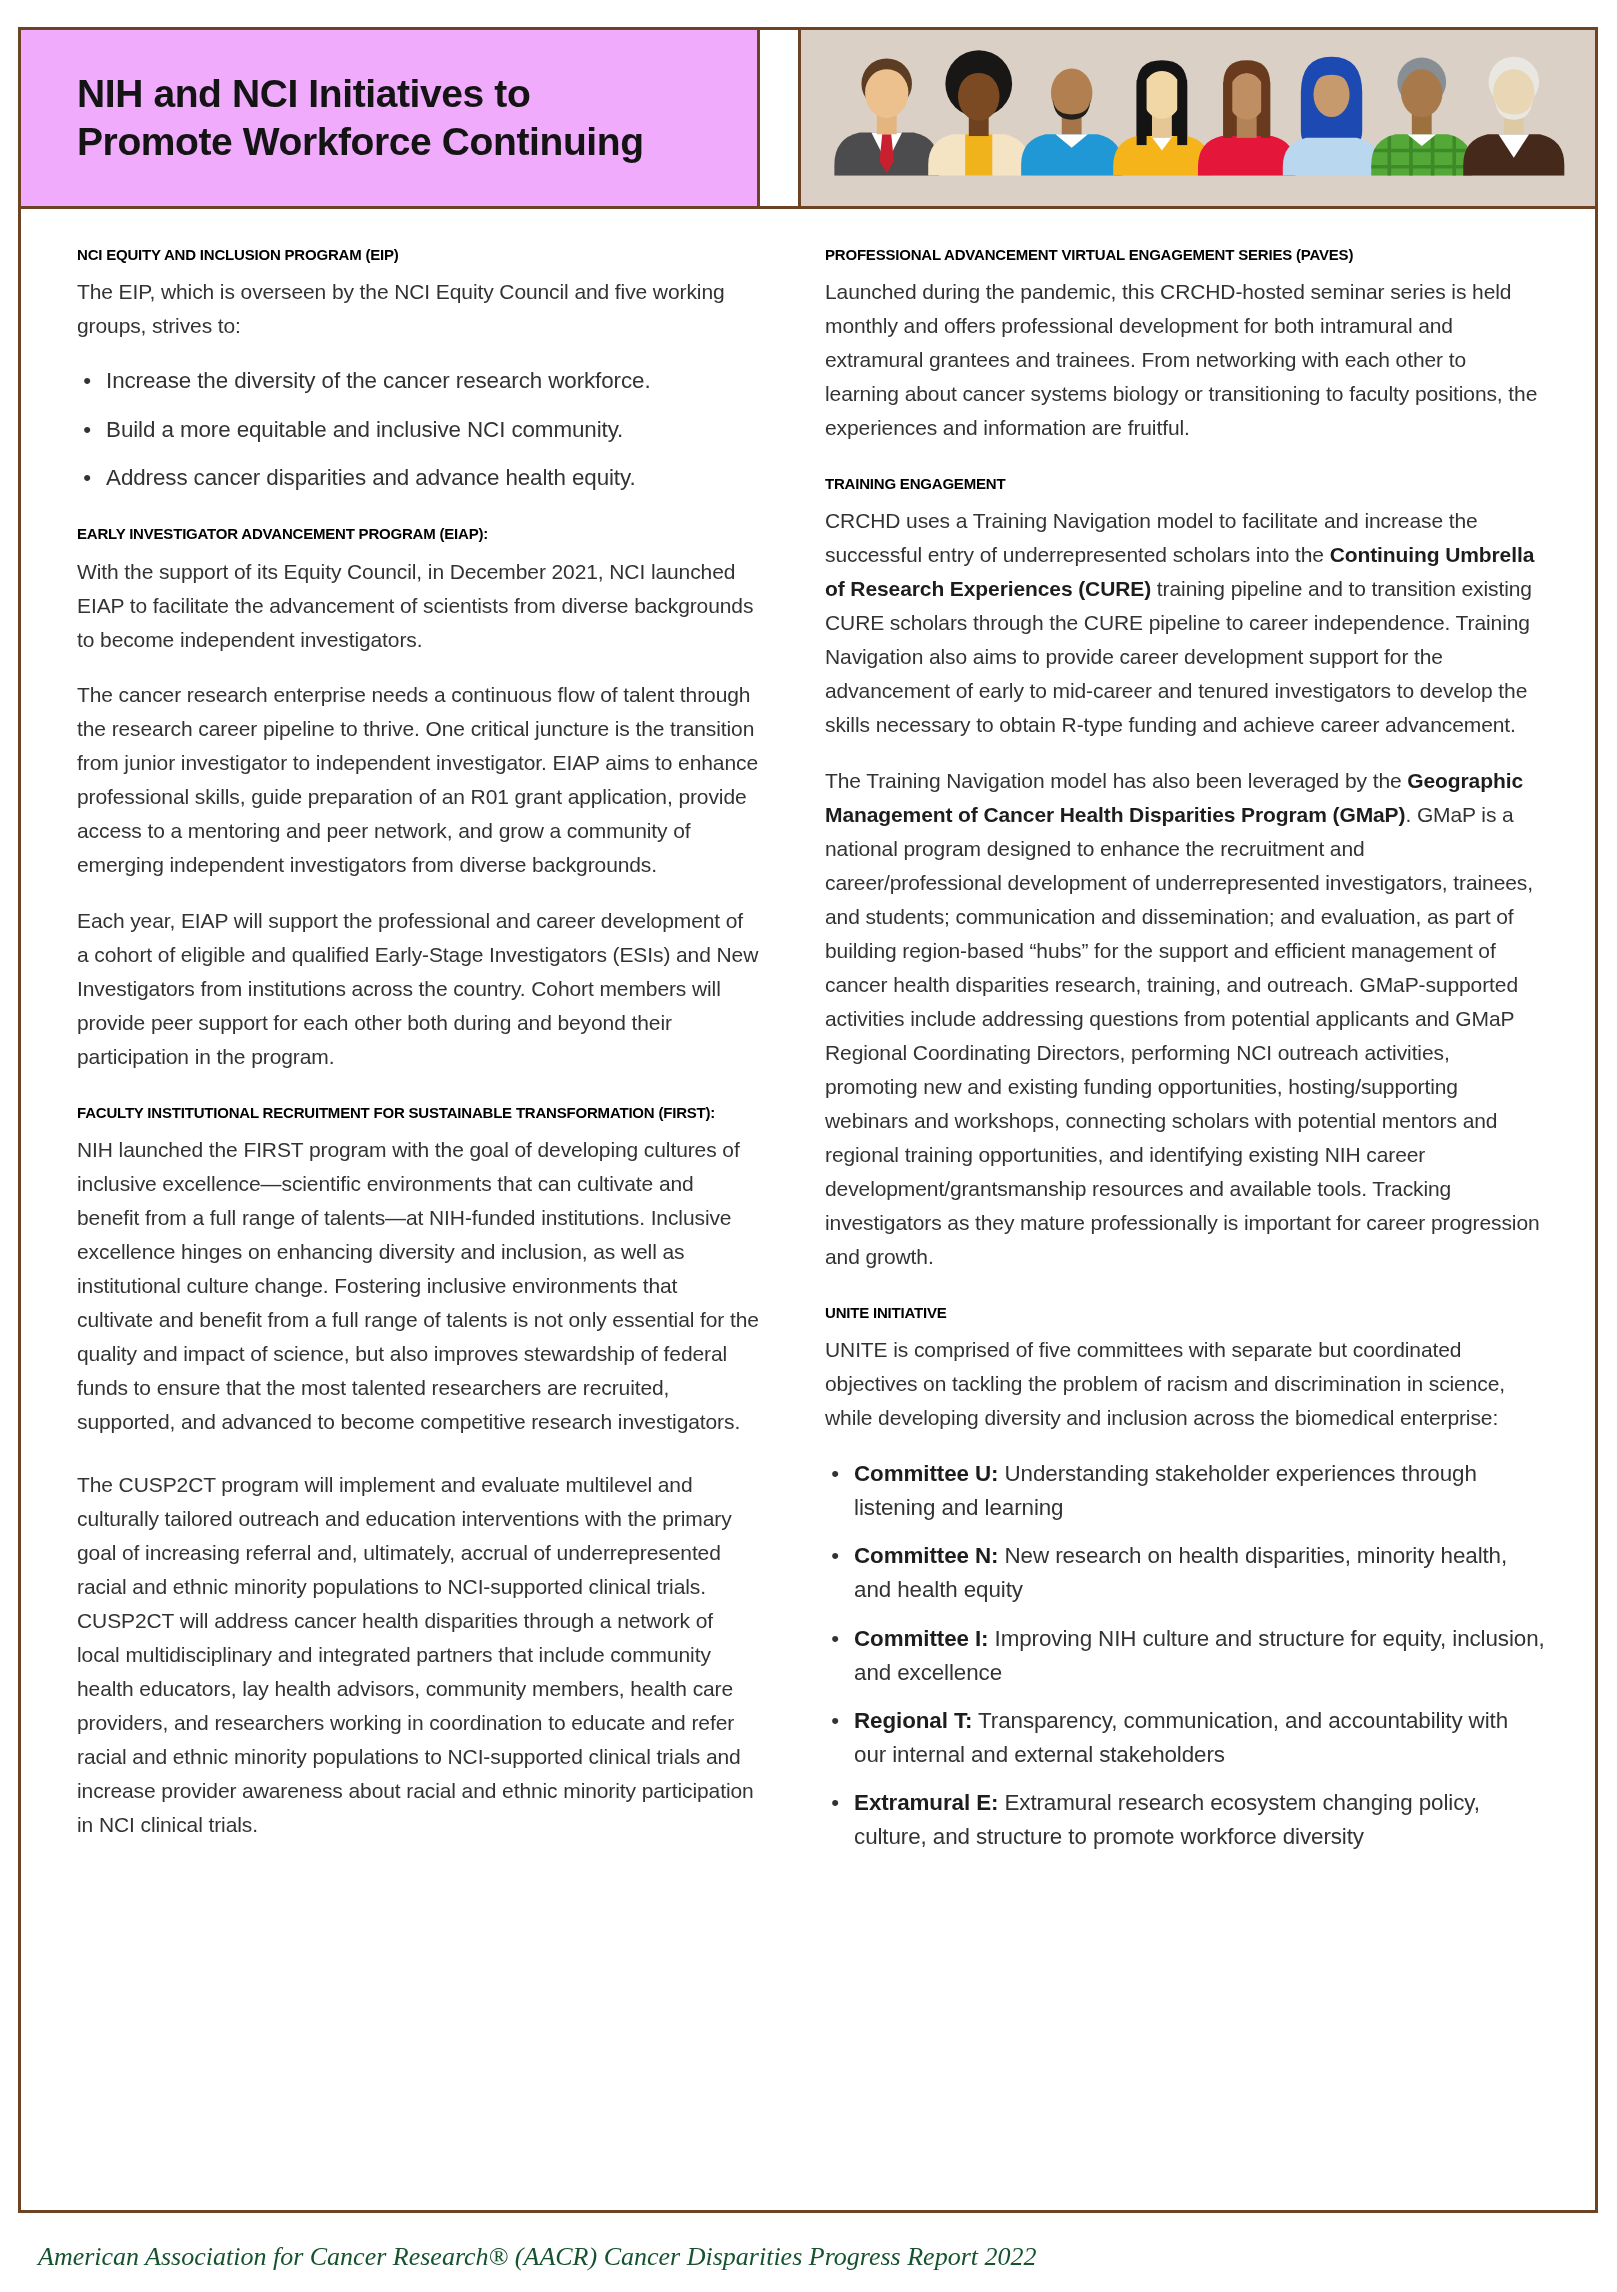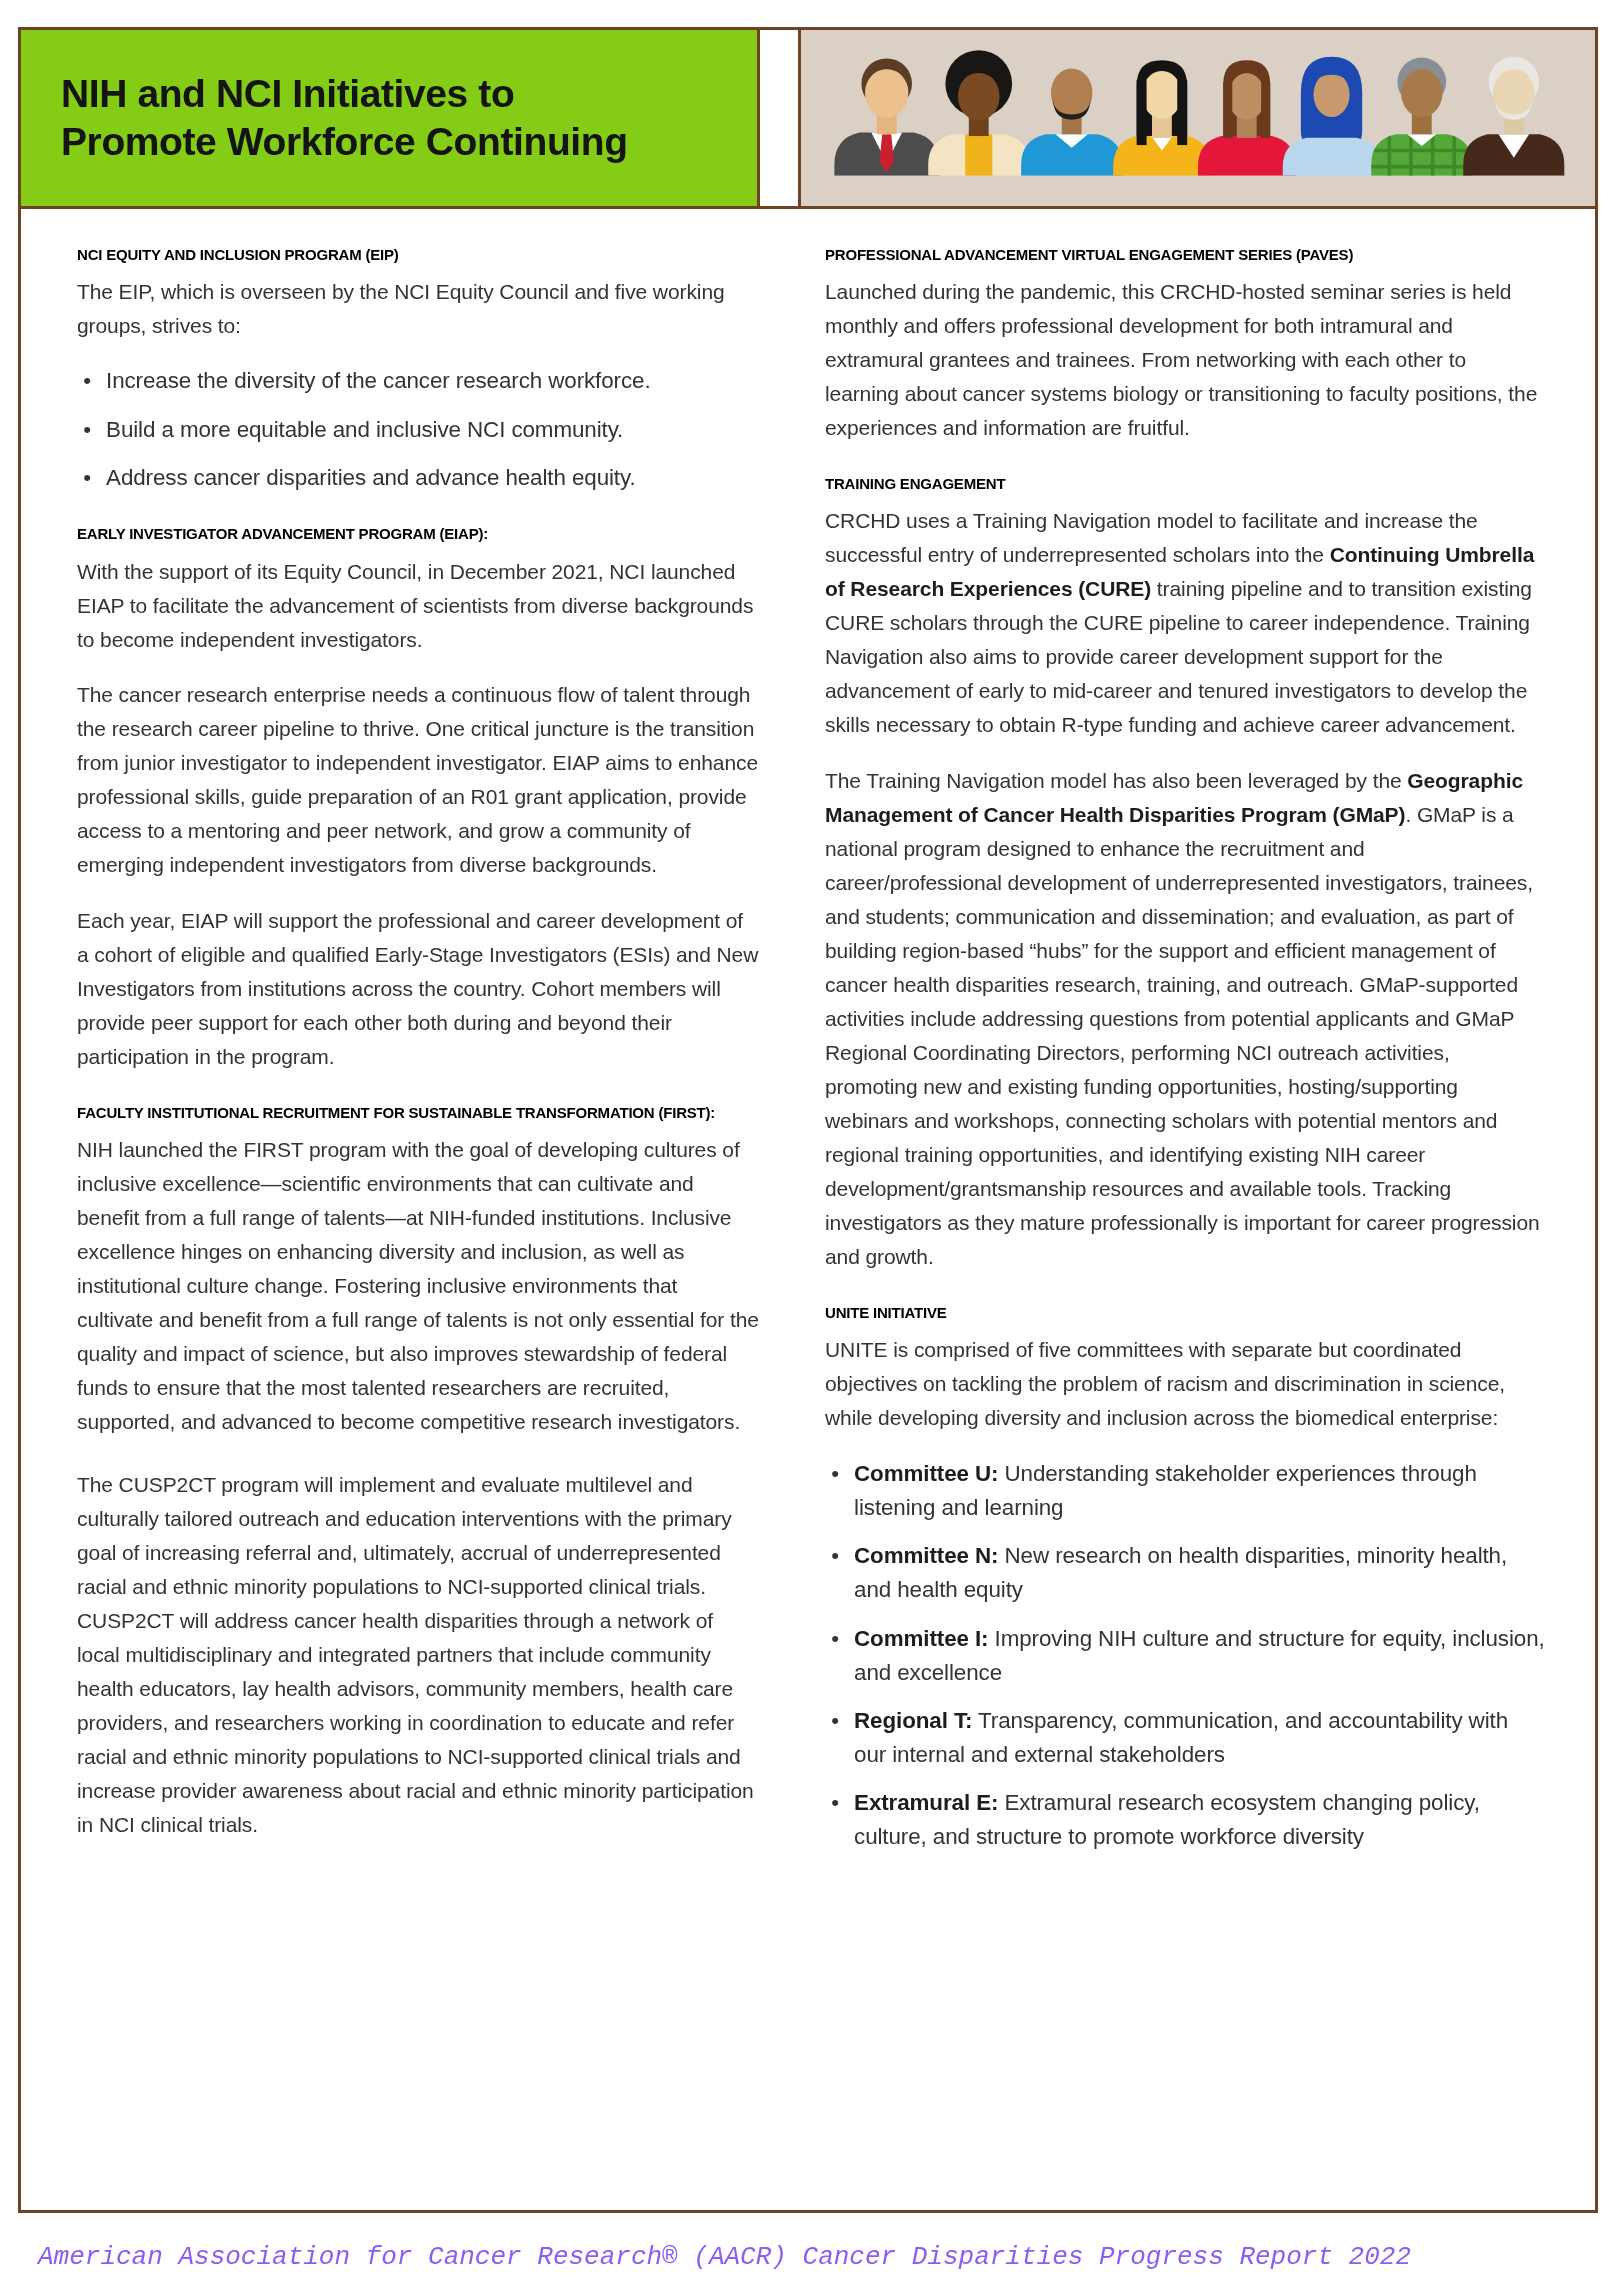--- a/index.html
+++ b/index.html
@@ -7,21 +7,21 @@
     width:1617px;height:2293px;position:relative;background:#ffffff;
     font-family:"Liberation Sans",sans-serif;color:#333;overflow:hidden;
   }
   .page{
     position:absolute;left:18px;top:27px;width:1574px;height:2180px;
     border:3.6px solid #6e4323;box-sizing:content-box;background:#fff;overflow:hidden;
   }
   .header{display:flex;height:176px;border-bottom:3.6px solid #6e4323;}
   .title-box{
     width:739px;flex:none;border-right:3.6px solid #6e4323;box-sizing:border-box;
-    display:flex;align-items:center;padding-left:40px;background:#84cc16;
+    display:flex;align-items:center;padding-left:56px;background:#f0abfc;
   }
   .page-title{font-size:39px;font-weight:bold;line-height:1.22;letter-spacing:-0.4px;color:#141414;}
   .header-gap{width:38px;flex:none;background:#fff;}
   .art-box{flex:1;border-left:3.6px solid #6e4323;background:#dbd0c6;overflow:hidden;}
   .art-box svg{display:block;width:100%;height:100%;}
   .main{display:flex;padding:12.5px 50px 0 56px;gap:66px;box-sizing:border-box;}
   .col-left{width:682px;flex:none;}
   .col-right{flex:1;min-width:0;}
   .sec{margin-top:29px;}
   .sec:first-child{margin-top:23px;}
@@ -32,21 +32,21 @@
   .sec p{font-size:21px;line-height:34px;margin:0 0 21.5px;letter-spacing:-0.1px;color:#333;}
   .sec strong{color:#1d1d1d;}
   .sec ul{list-style:none;margin:3.6px 0 21.5px;padding:0;}
   .sec li{
     display:flex;gap:15px;font-size:22.4px;line-height:34px;color:#333;
     margin-bottom:14.3px;padding-left:6.3px;letter-spacing:-0.1px;
   }
   .blt{flex:none;}
   .footer{
     position:absolute;left:38px;bottom:21.5px;
-    font-family:Liberation Mono, monospace;font-style:italic;font-size:26px;color:#8b5cf6;
+    font-family:Liberation Serif, serif;font-style:italic;font-size:26px;color:#14532d;
   }
 </style>
 </head>
 <body>
 
 <div class="page">
   <div class="header">
     <div class="title-box">
       <div class="page-title">
         <div>NIH and NCI Initiatives to</div>

